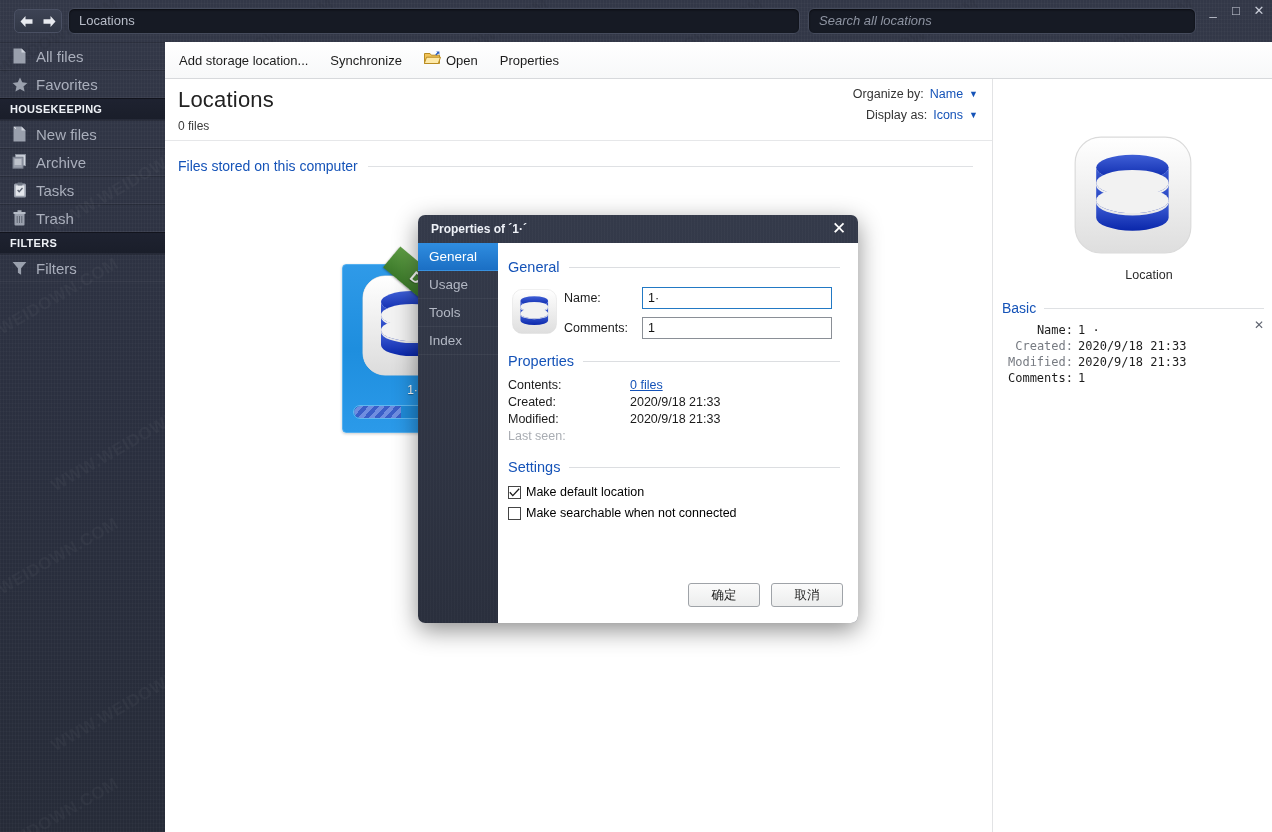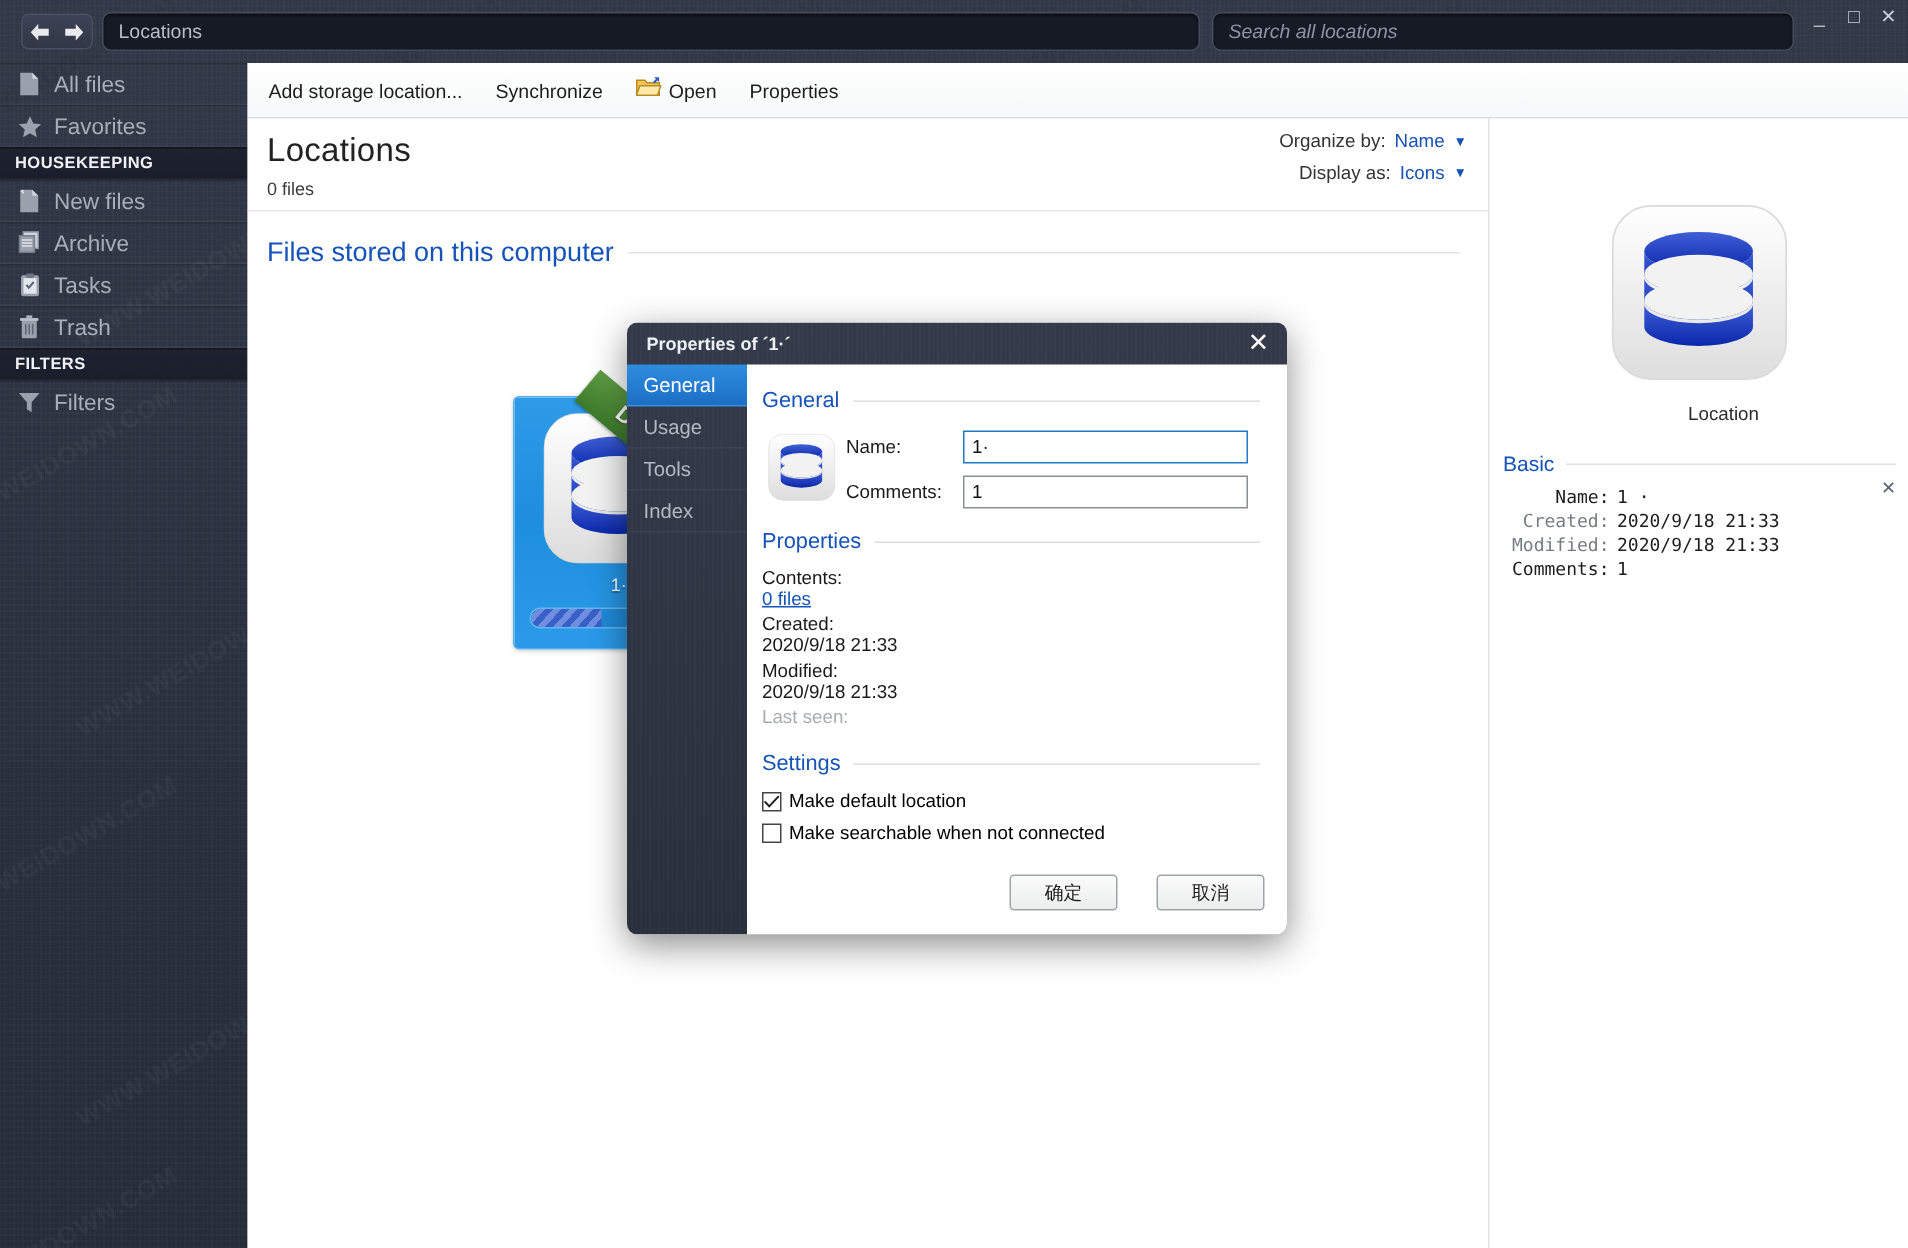--- a/index.html
+++ b/index.html
@@ -146,21 +146,21 @@
   }
   .organize .row { margin-bottom: 7px; display: flex; justify-content: flex-end; align-items: center; gap: 6px; }
   .organize .val { color: #1553b8; }
   .caret { color: #1553b8; font-size: 9px; }
 
   .group-head {
     margin: 17px 0 0 13px;
     display: flex; align-items: center; gap: 10px;
     width: 795px;
   }
-  .group-head .lbl { color: #1553b8; font-size: 18px; white-space: nowrap; }
+  .group-head .lbl { color: #1553b8; font-size: 14px; white-space: nowrap; }
   .group-head .line { flex: 1; height: 1px; background: #dfe1e4; }
 
   .tile {
     position: absolute; left: 177px; top: 185px;
     width: 139px; height: 169px;
     background: linear-gradient(180deg, #2f9ae8 0%, #1e8ede 50%, #2b9ae9 100%);
     border: 1px solid #55b0ef;
     border-radius: 4px;
     box-shadow: 0 1px 3px rgba(0,0,0,0.2);
   }
@@ -289,40 +289,40 @@
     border: 1px solid #8a8f96;
     font-size: 12.5px; color: #111;
     padding: 0 5px;
     font-family: "Liberation Sans", sans-serif;
     background: #fff;
     outline: none;
   }
   .frm-row input.focused { border: 1px solid #2279c4; }
 
   .proprows { margin: 9px 0 0 10px; font-size: 12.5px; }
-  .prop-row { display: flex; margin-bottom: 3px; flex-direction: column; }
+  .prop-row { display: flex; margin-bottom: 3px; }
   .prop-row .k { width: 122px; color: #1b1b1b; }
   .prop-row .k.dim { color: #a9adb3; }
   .prop-row .v { color: #1b1b1b; }
   .prop-row .v a { color: #1553b8; text-decoration: underline; }
 
   .setrows { margin: 10px 0 0 10px; font-size: 12.5px; }
   .set-row { display: flex; align-items: center; margin-bottom: 7px; gap: 5px; }
   .cbx {
     width: 13px; height: 13px;
     border: 1px solid #454545;
     background: #fff;
     display: inline-flex; align-items: center; justify-content: center;
     flex: 0 0 13px;
   }
   .cbx svg { display: block; }
 
   .dlg-btns {
     position: absolute; right: 15px; bottom: 16px;
-    display: flex; gap: 26px;
+    display: flex; gap: 11px;
   }
   .dlg-btn {
     width: 72px; height: 24px;
     border: 1px solid #9fa3a8;
     border-radius: 3px;
     background: linear-gradient(180deg, #fbfbfb 0%, #eceded 100%);
     color: #1b1b1b; font-size: 12.5px;
     display: flex; align-items: center; justify-content: center;
   }
 </style>

